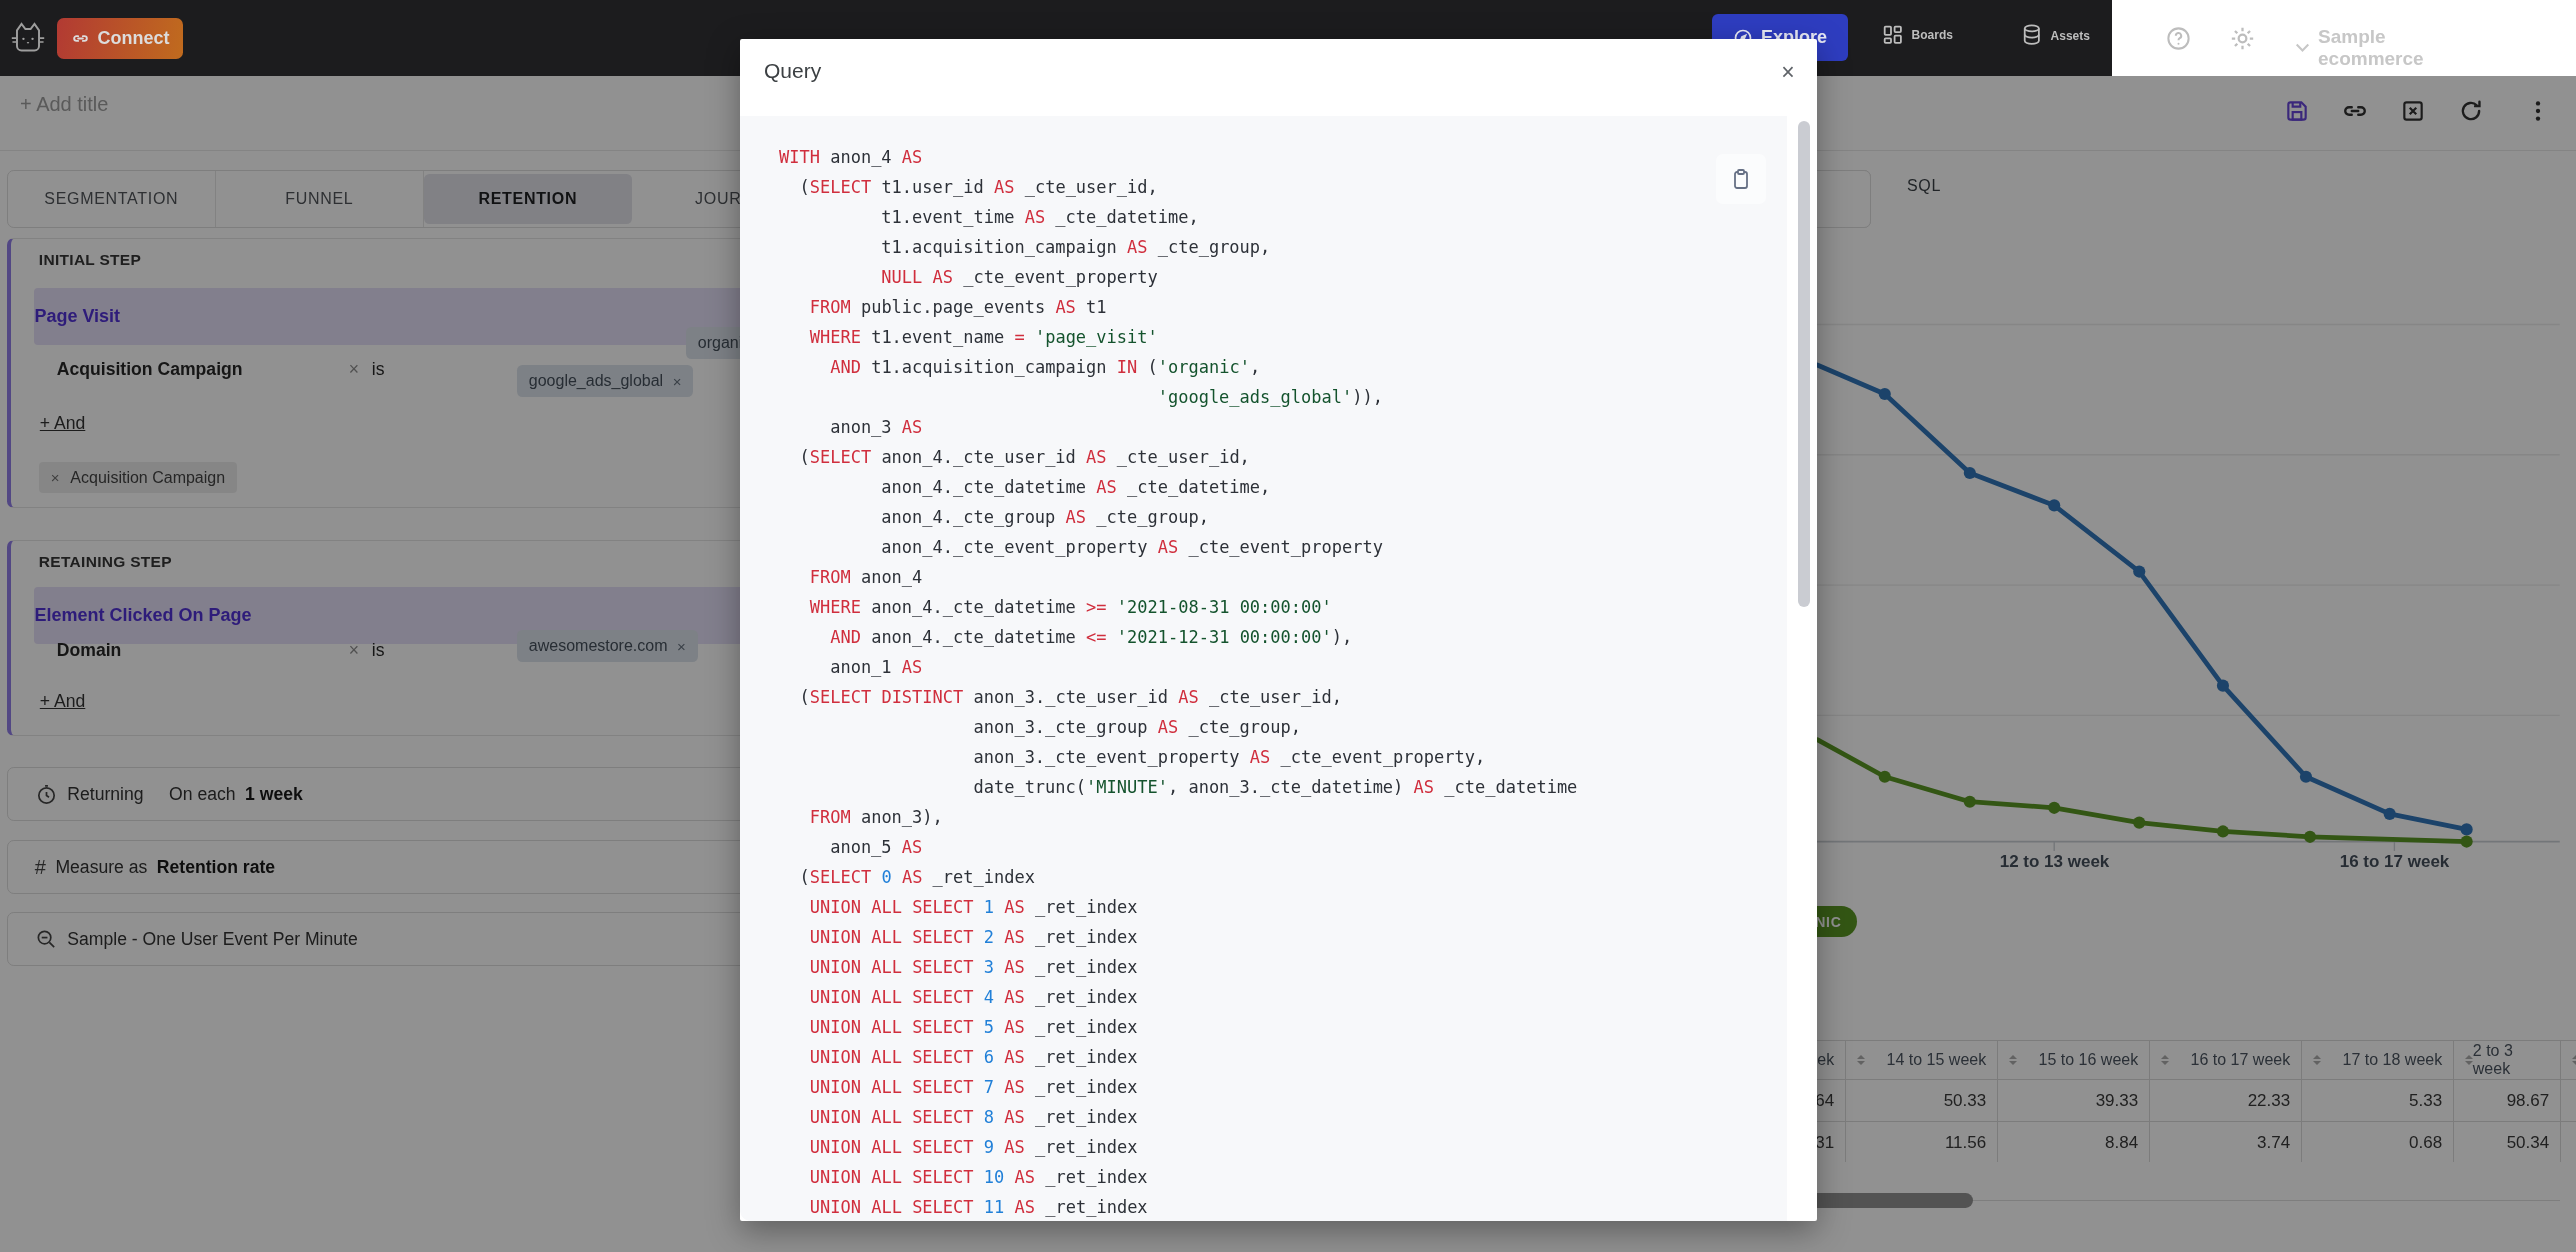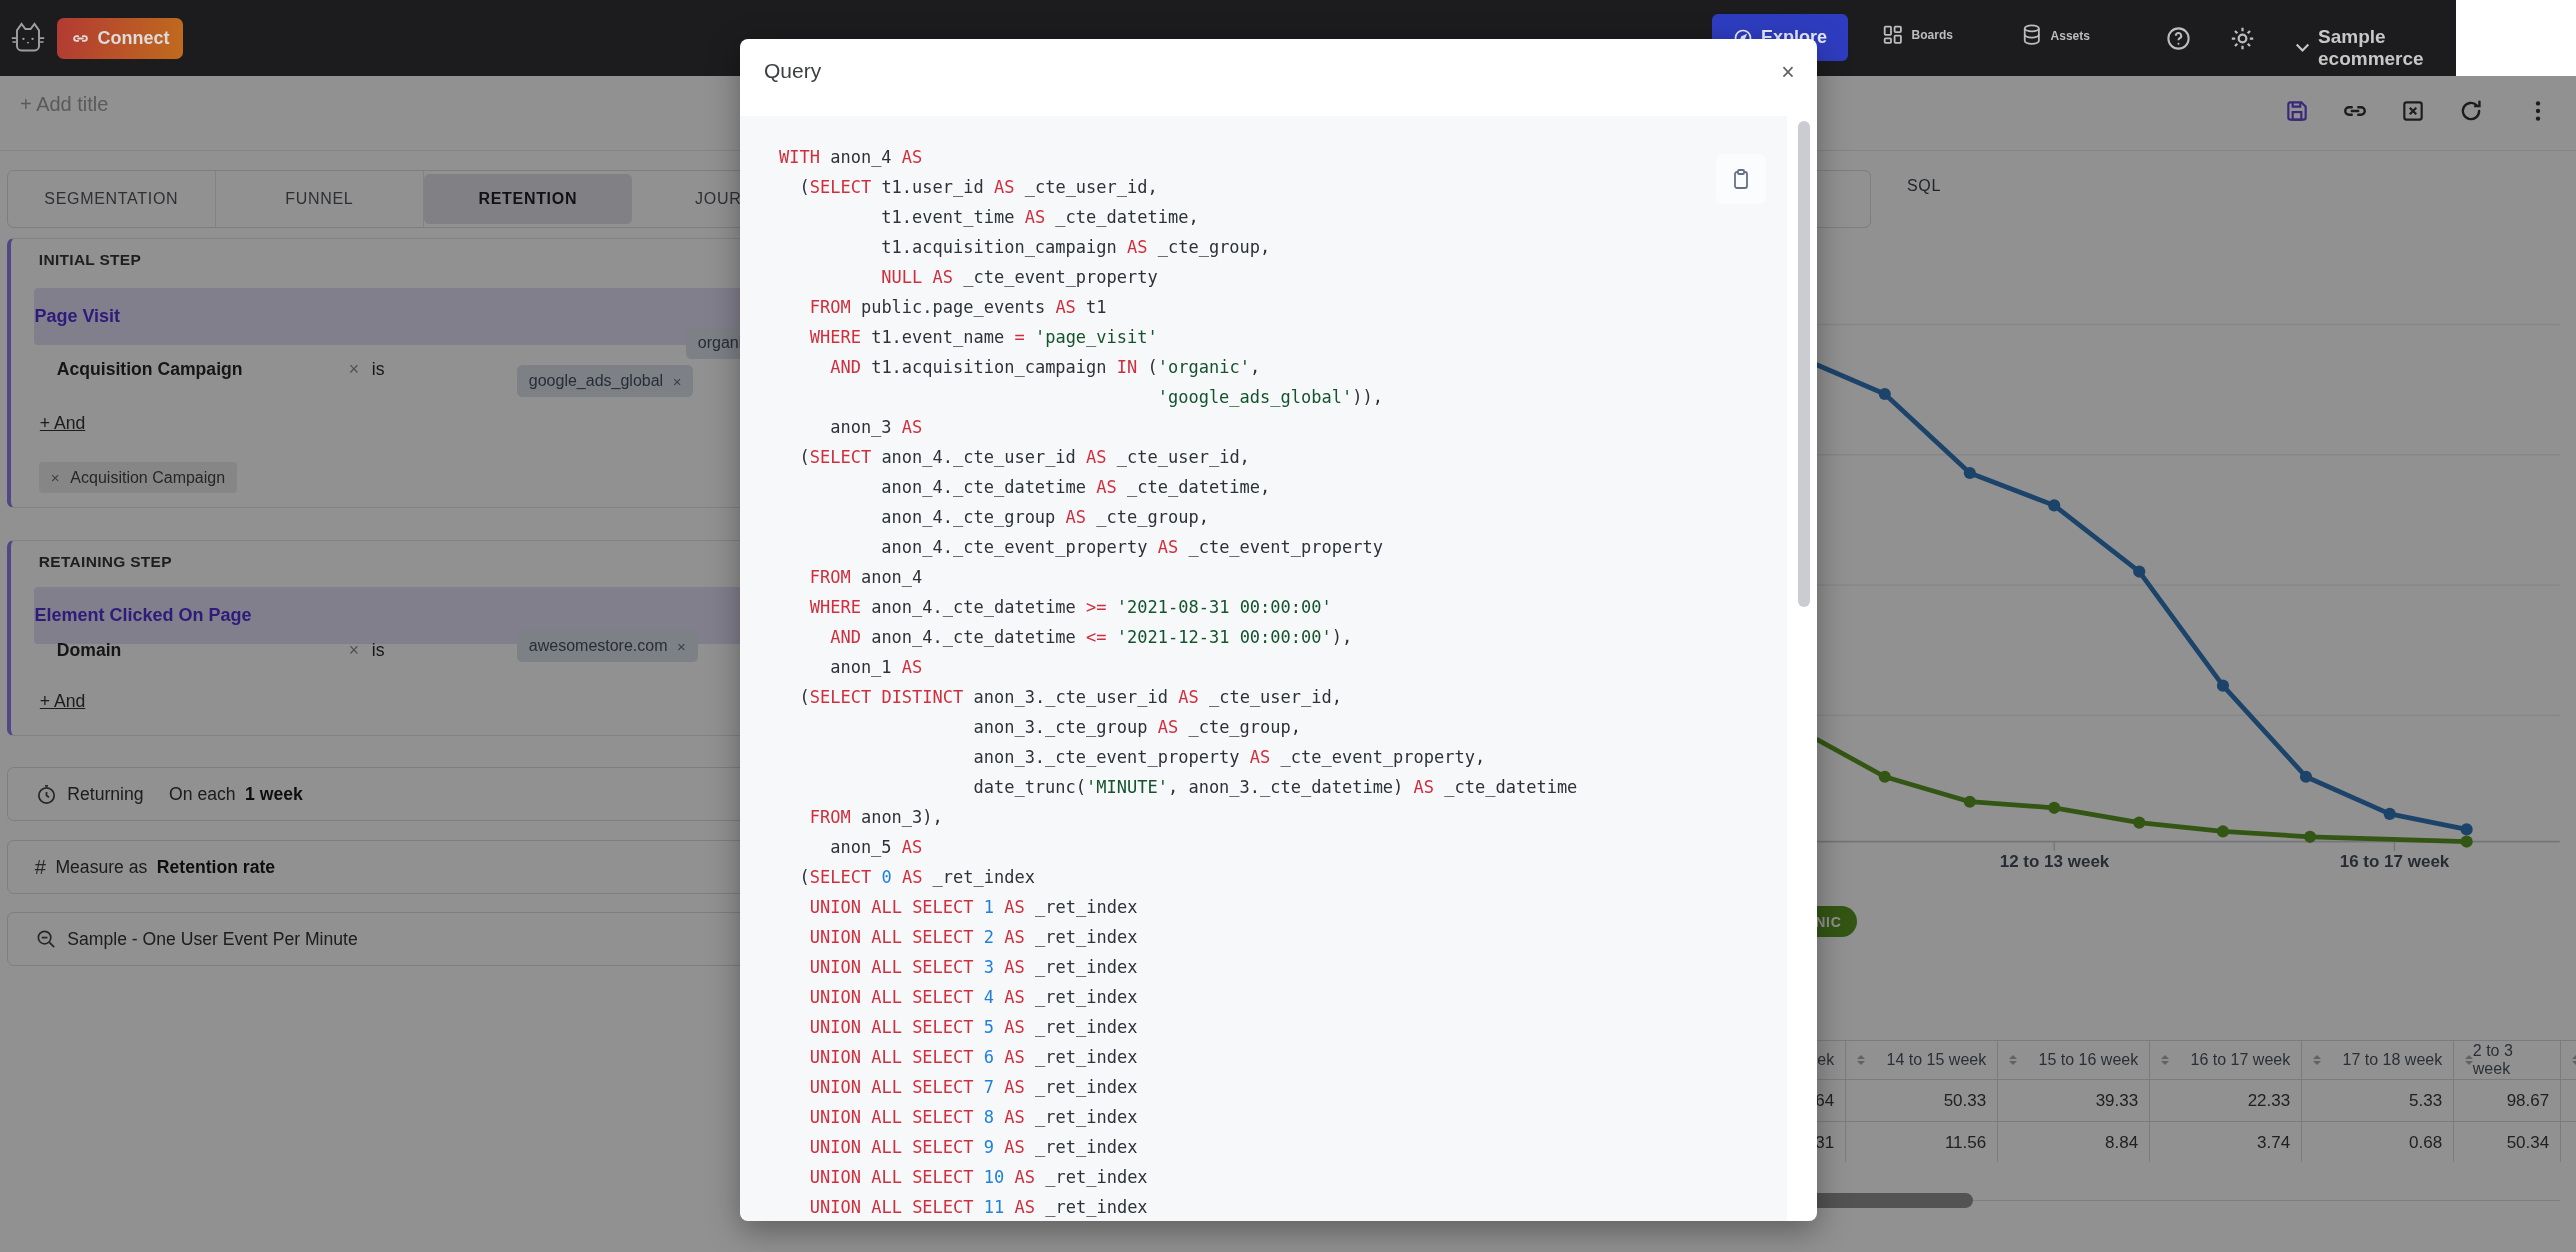--- a/index.html
+++ b/index.html
@@ -1,20 +1,20 @@
 <!DOCTYPE html>
 <html style="font-size:10.8px"><head>
 <meta charset="utf-8">
 <style>
   html,body{margin:0;padding:0;background:#fff;}
   #app{position:relative;width:2576px;height:1252px;overflow:hidden;
        font-family:"Liberation Sans",sans-serif;background:#ffffff;}
   .abs{position:absolute;}
   
-  .topbar{position:absolute;left:0;top:0;width:2456px;height:76px;background:#1c1c1e;z-index:30;}
+  .topbar{position:absolute;left:0;top:0;width:2112px;height:76px;background:#1c1c1e;z-index:30;}
   .connect-btn{position:absolute;left:57px;top:17.6px;width:126px;height:41px;border-radius:6.8px;
       background:linear-gradient(100deg,#b23a33,#c06b1e);display:flex;align-items:center;justify-content:center;
       gap:8px;color:#dcdcdc;font-size:18px;font-weight:bold;}
   .explore-btn{position:absolute;left:1712px;top:14px;width:136px;height:47px;border-radius:6px;background:#2e3dc0;
       display:flex;align-items:center;justify-content:center;gap:8px;color:#e8eaf6;font-size:18px;font-weight:600;}
   .navitem{display:flex;align-items:center;gap:8px;color:#bdbdbd;font-size:12px;font-weight:600;}
   .workspace{display:flex;align-items:center;gap:8px;color:#c7c7c7;font-size:19px;font-weight:600;}
   
   .add-title{position:absolute;left:20px;top:93px;font-size:20px;color:#9b9b9b;}
   .divider{position:absolute;left:0;top:150px;width:2576px;height:0.7px;background:#e8e8e8;}
@@ -54,21 +54,21 @@
   .ghead{height:38px;color:#454f5b;font-size:16px;justify-content:space-between;}
   .gval{height:41px;}
   .sort{display:inline-flex;flex-direction:column;gap:2px;}
   .sort i{width:0;height:0;border-left:4px solid transparent;border-right:4px solid transparent;}
   .sort .up{border-bottom:4.7px solid #a9a9a9;}
   .sort .dn{border-top:4.7px solid #a9a9a9;}
   .hthumb{position:absolute;left:1689px;top:1193px;width:284px;height:15px;border-radius:7.4px;background:#8f8f8f;}
   .htrack{position:absolute;left:1689px;top:1200px;width:871px;height:1.4px;background:#dddddd;}
   
   .overlay{position:absolute;left:0;top:76px;width:2576px;height:1177px;background:rgba(10,10,12,0.45);z-index:40;}
-  .modal{position:absolute;left:740px;top:39px;width:1077px;height:1182px;background:#fff;border-radius:8px;z-index:50;
+  .modal{position:absolute;left:740px;top:39px;width:1077px;height:1182px;background:#fff;border-radius:2px;z-index:50;
       box-shadow:0 9.5px 32px rgba(0,0,0,0.35);}
   .modal-title{position:absolute;left:24px;top:20px;font-size:21px;color:#3c4043;}
   .modal-close{position:absolute;left:1032px;top:17.6px;width:32px;height:32px;display:flex;align-items:center;
       justify-content:center;font-size:23px;color:#5f6368;cursor:pointer;}
   .code{position:absolute;left:0;top:77px;width:1047px;height:1105px;background:#f7f8fa;border-radius:0 0 0 10.8px;overflow:hidden;}
   .code pre{margin:0;padding:26px 0 0 39px;font-family:"DejaVu Sans Mono",monospace;font-size:17px;line-height:30px;color:#2d3138;}
   .kw{color:#d02e3d;} .str{color:#14532d;} .num{color:#2180d8;}
   .copy-btn{position:absolute;left:976px;top:38px;width:50px;height:50px;border-radius:6.8px;background:#fbfcfd;
       display:flex;align-items:center;justify-content:center;}
   .vscroll{position:absolute;left:1058px;top:82px;width:12px;height:486px;border-radius:6px;background:#caccd2;}

